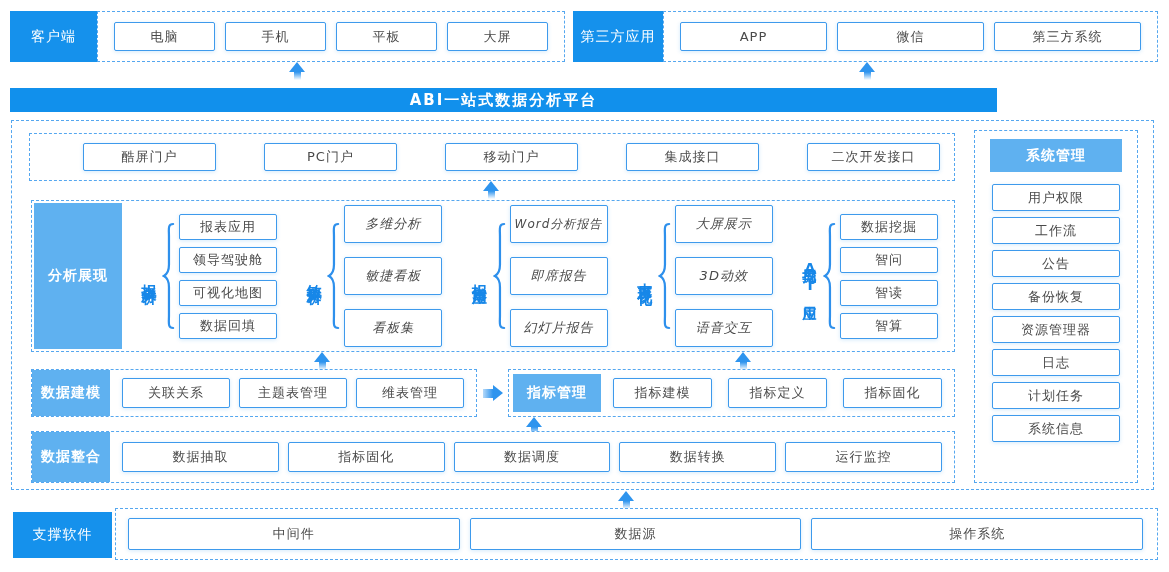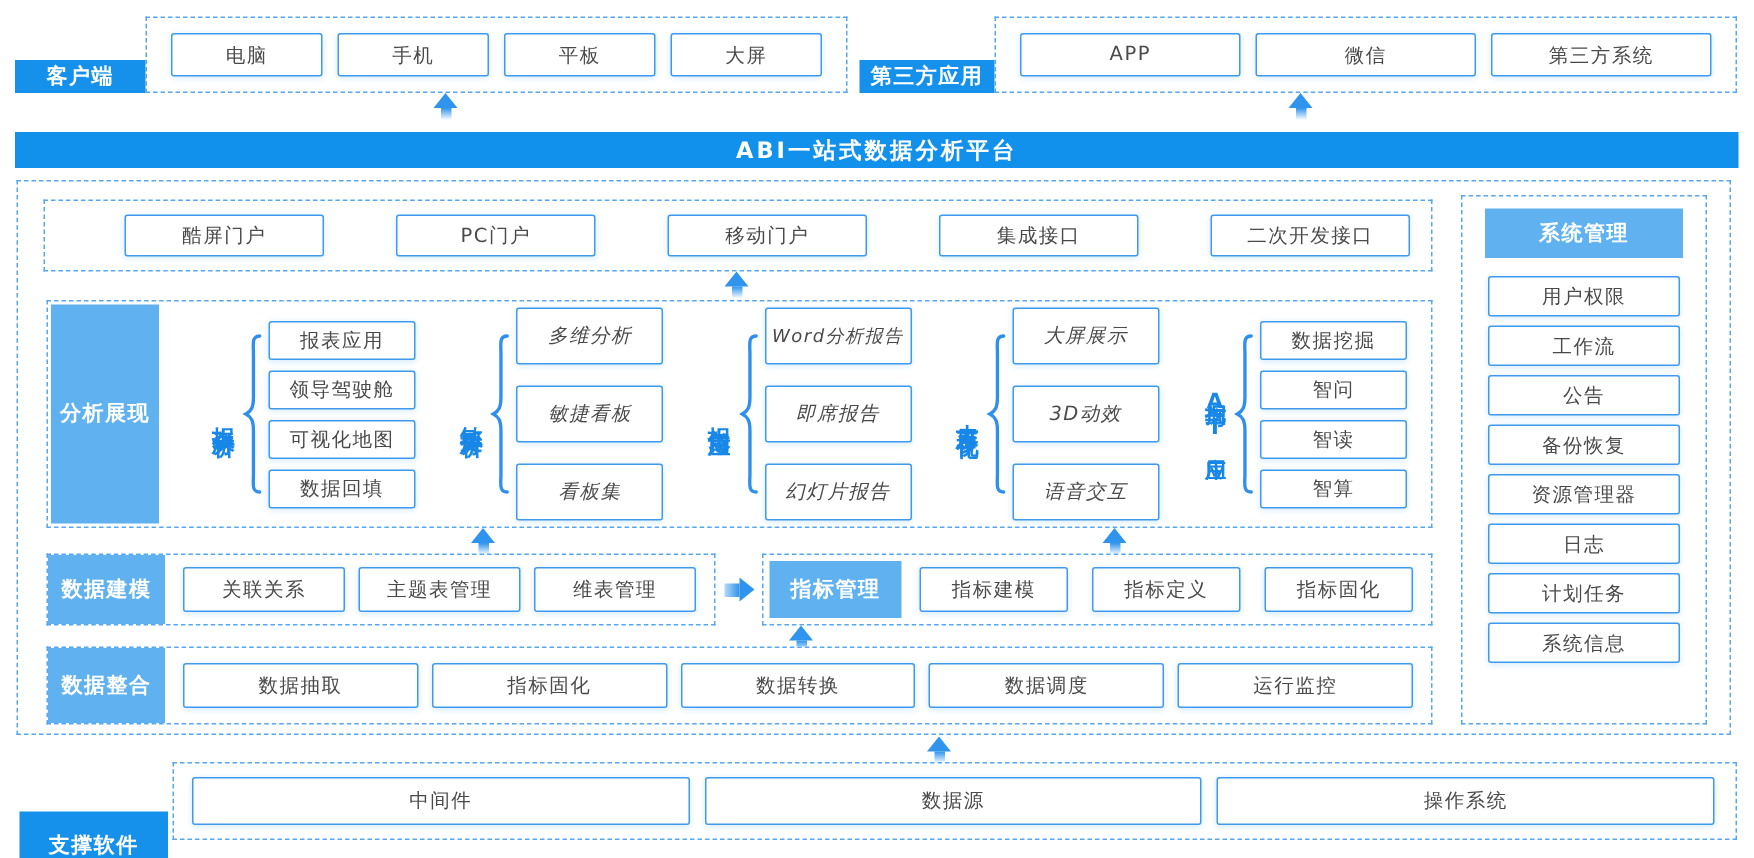--- a/index.html
+++ b/index.html
@@ -3,22 +3,22 @@
 <meta charset="utf-8">
 <style>
   html,body{margin:0;padding:0;background:#ffffff;}
   .canvas{
     position:relative;width:1169px;height:572px;background:#ffffff;
     font-family:"DejaVu Sans","Liberation Sans",sans-serif;overflow:hidden;
   }
   .abs{position:absolute;}
   
   .blabel{
-    background:#1591EC;color:#fff;font-size:14px;font-weight:700;
-    display:flex;align-items:center;justify-content:center;letter-spacing:1px;margin-top:29px;
+    background:#1591EC;color:#fff;font-size:14px;font-weight:400;
+    display:flex;align-items:center;justify-content:center;letter-spacing:1px;
   }
   .lightlabel{
     background:#5FB1F0;color:#fff;font-size:14px;font-weight:600;
     display:flex;align-items:center;justify-content:center;letter-spacing:1px;
   }
   
   .dash{border:1px dashed #55A7EF;box-sizing:border-box;background:#fff;}
   
   .node{
     background:#fff;border:1.5px solid #3E9AEC;border-radius:2px;box-sizing:border-box;
@@ -103,39 +103,39 @@
 
   <div class="abs arrow-up" style="left:288px;top:62px;">
       <i class="tri"></i>
       <i class="stem"></i>
     </div>
   <div class="abs arrow-up" style="left:858px;top:62px;">
       <i class="tri"></i>
       <i class="stem"></i>
     </div>
 
-  <div class="abs banner" style="left:10px;top:88px;width:1149px;height:24px;">ABI一站式数据分析平台</div>
+  <div class="abs banner" style="left:10px;top:88px;width:987px;height:24px;">ABI一站式数据分析平台</div>
 
   <div class="abs dash" style="left:11px;top:120px;width:1143px;height:370px;"></div>
 
   <div class="abs dash portal-row" style="left:29px;top:133px;width:926px;height:48px;">
     <div class="node">酷屏门户</div>
     <div class="node">PC门户</div>
     <div class="node">移动门户</div>
     <div class="node">集成接口</div>
     <div class="node">二次开发接口</div>
   </div>
 
   <div class="abs arrow-up" style="left:482px;top:181px;">
       <i class="tri"></i>
       <i class="stem"></i>
     </div>
 
   <div class="abs dash" style="left:31px;top:200px;width:924px;height:152px;">
-    <div class="lightlabel abs" style="left:2px;top:2px;bottom:2px;width:72px;">分析展现</div>
+    <div class="lightlabel abs" style="left:2px;top:2px;bottom:2px;width:88px;">分析展现</div>
     <div class="analysis-content">
 
       <div class="agroup">
         <div class="vlabel">报表分析</div>
         <svg class="brace" width="13" height="118" viewBox="0 0 14 118">
             <path d="M12,3 C6,3 7.5,9 7.5,16 L7.5,47 C7.5,54 6,57 2,59 C6,61 7.5,64 7.5,71 L7.5,102 C7.5,109 6,115 12,115" fill="none" stroke="currentColor" stroke-width="2.4" stroke-linecap="round"></path>
           </svg>
         <div class="gcol g4">
           <div class="node">报表应用</div>
           <div class="node">领导驾驶舱</div>
@@ -231,22 +231,22 @@
   <div class="abs arrow-up" style="left:525px;top:417px;">
       <i class="tri"></i>
       <i class="stem"></i>
     </div>
 
   <div class="abs dash hrow" style="left:31px;top:431px;width:924px;height:52px;">
     <div class="lightlabel rowlabel">数据整合</div>
     <div class="items">
       <div class="node">数据抽取</div>
       <div class="node">指标固化</div>
+      <div class="node">数据调度</div>
       <div class="node">数据转换</div>
-      <div class="node">数据调度</div>
       <div class="node">运行监控</div>
     </div>
   </div>
 
   <div class="abs dash syscol" style="left:974px;top:130px;width:164px;height:353px;">
     <div class="lightlabel">系统管理</div>
     <div class="node">用户权限</div>
     <div class="node">工作流</div>
     <div class="node">公告</div>
     <div class="node">备份恢复</div>

